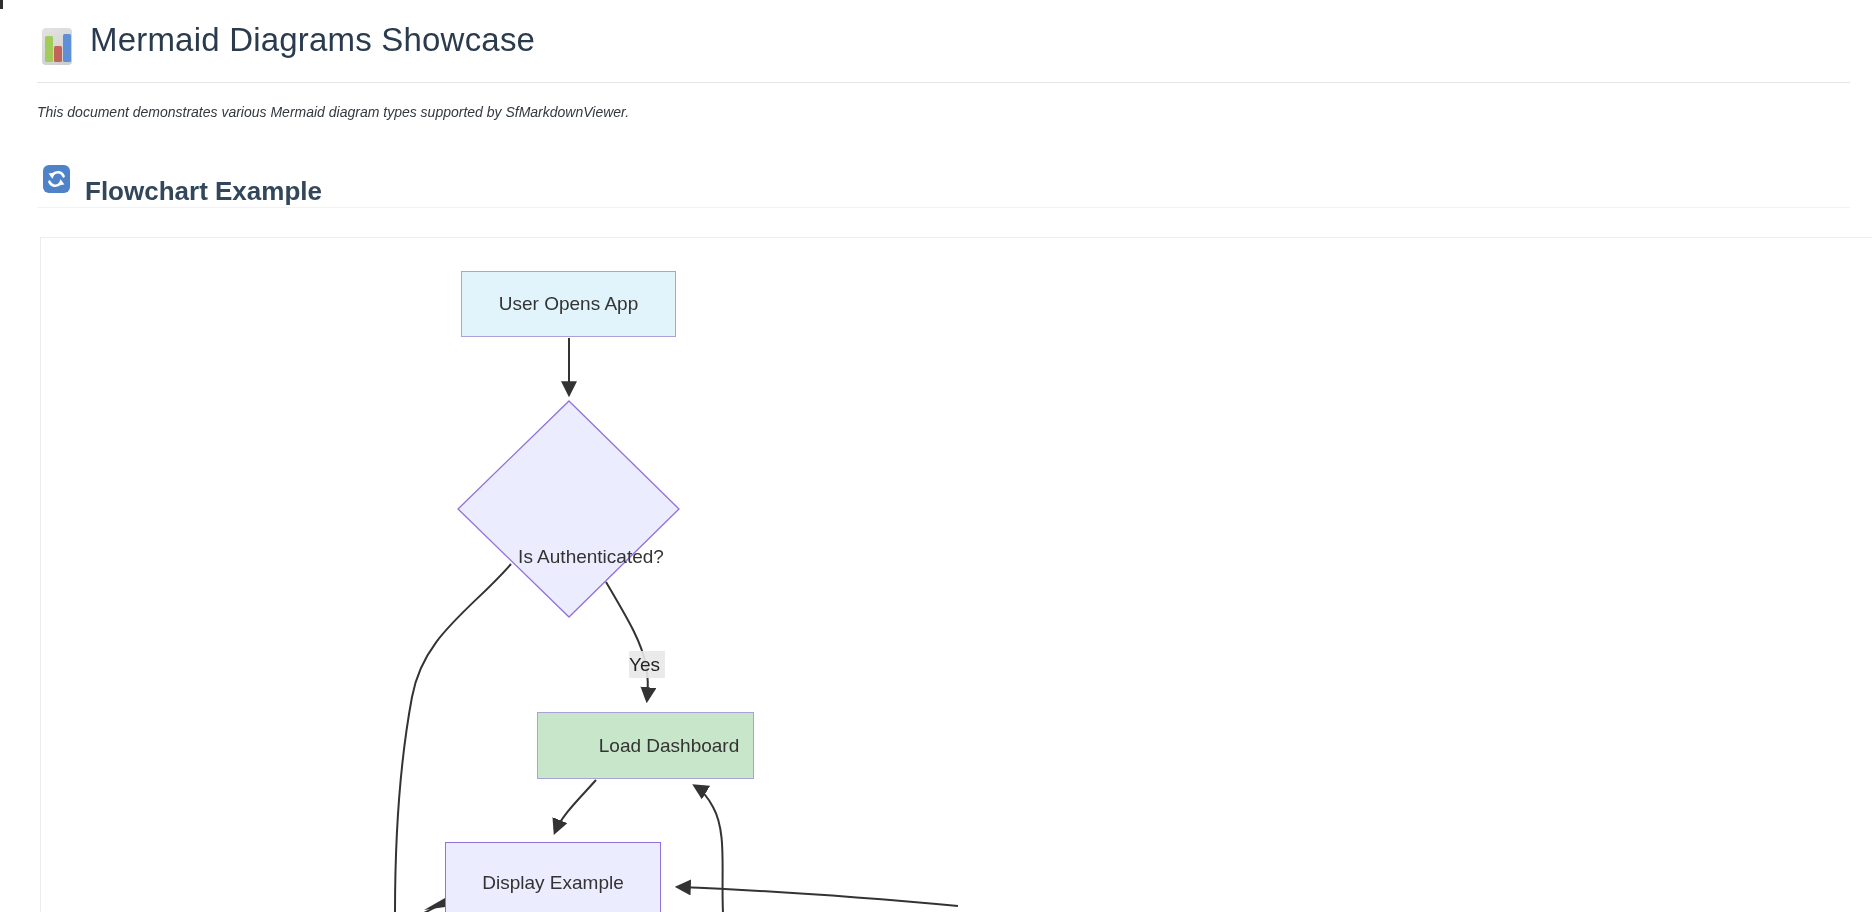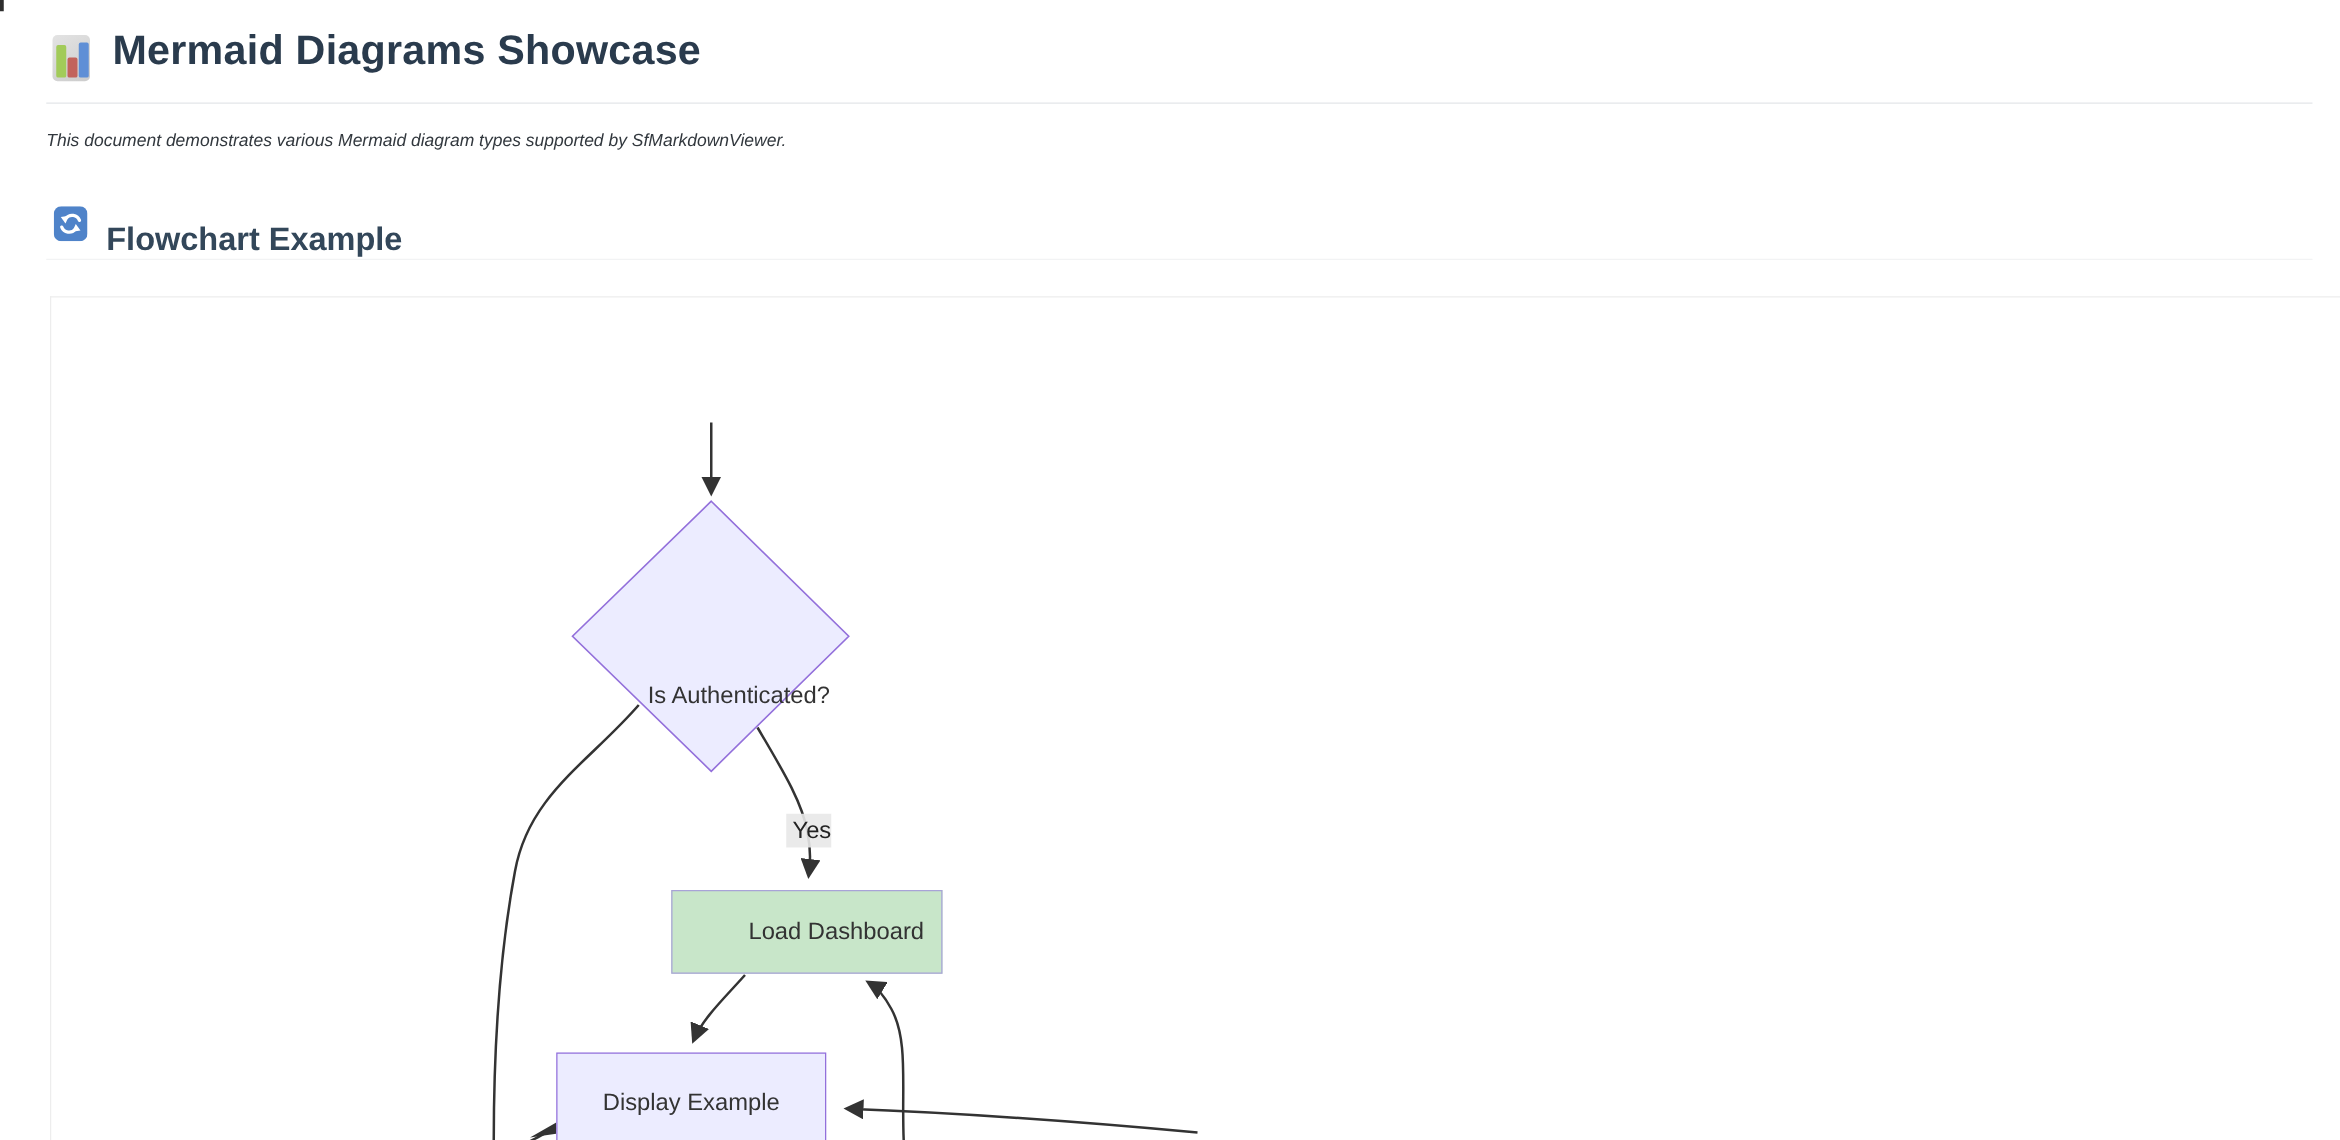--- a/index.html
+++ b/index.html
@@ -15,21 +15,21 @@
 
   
   .chart-icon { left:42px; top:28px; width:30px; height:37px;
     background:linear-gradient(150deg,#e3e3e3,#cccccc); border-radius:4px; }
   .chart-icon .bar { position:absolute; bottom:3px; border-radius:1.5px; }
   .chart-icon .bar.green { left:3px;  width:8px; height:26px; background:#a2cb59; }
   .chart-icon .bar.red   { left:12px; width:8px; height:16px; background:#c2635c; }
   .chart-icon .bar.blue  { left:21px; width:8px; height:28px; background:#5f8fd6; }
 
   h1.page-title { left:90px; top:21px; position:absolute; margin:0;
-    font-size:33px; font-weight:700; color:#2a3b4d; letter-spacing:.2px; }
+    font-size:33px; font-weight:400; color:#2a3b4d; letter-spacing:.2px; }
   .hr1 { left:37px; right:22px; top:82px; height:1px; background:#e3e6e9; }
   p.subtitle { left:37px; top:104px; position:absolute; margin:0;
     font-size:14px; color:#32383e;font-style:italic; }
 
   .refresh-icon { left:43px; top:165px; width:27px; height:28px; }
   h2.section-title { left:85px; top:176px; position:absolute; margin:0;
     font-size:26px; font-weight:700; color:#33475a; }
   .hr2 { left:37px; right:22px; top:207px; height:1px; background:#f2f3f4; }
 
   
@@ -39,21 +39,21 @@
   .diagram svg.edge-layer { position:absolute; left:0; top:0; }
 
   
   .node { position:absolute; display:flex; align-items:center; justify-content:center;
     font-size:19px; color:#333; border:1px solid transparent; text-align:center; }
   .node-user    { left:420px; top:33px;  width:215px; height:66px; background:#e2f4fb; border-color:#a8a3d7; }
   .diamond-label{ left:460px; top:257px; width:180px; height:28px;margin-top:48px; }
   .node-load    { left:496px; top:474px; width:217px; height:67px; background:#c8e6c9; border-color:#a8a3d7;padding-left:47px; }
   .node-display { left:404px; top:604px; width:216px; height:82px; background:#ececff; border-color:#9370db; }
   .edge-label-yes { left:588px; top:413px; width:36px; height:27px;
-    background:rgba(232,232,232,.9); display:flex; align-items:center; justify-content:flex-end;
+    background:rgba(232,232,232,.9); display:flex; align-items:center; justify-content:flex-start;
     font-size:19px; color:#222; position:absolute; }
 </style>
 </head>
 <body>
 
 <div class="abs corner-artifact"></div>
 
 <span class="abs chart-icon">
   <span class="bar green"></span>
   <span class="bar red"></span>
@@ -94,20 +94,23 @@
     <path d="M555,542 C538,561 521,577 514,594" fill="none" stroke="#333333" stroke-width="2" marker-end="url(#arrow)"></path>
 
     <path d="M682,675 C680,632 686,594 672,569 C665,556 659,551 654,548" fill="none" stroke="#333333" stroke-width="2" marker-end="url(#arrow)"></path>
 
     <path d="M917,668 C820,659 718,652 637,649" fill="none" stroke="#333333" stroke-width="2" marker-end="url(#arrow)"></path>
 
     <path d="M404,664 C396,668 389,672 383,675" fill="none" stroke="#333333" stroke-width="2"></path>
     <polygon points="404,660 404,669 383,672" fill="#333333"></polygon>
   </svg>
 
+  <div class="node node-user">
+    <span>User Opens App</span>
+  </div>
 
   <div class="node diamond-label">
     <span>Is Authenticated?</span>
   </div>
 
   <div class="edge-label-yes">
     <span>Yes</span>
   </div>
 
   <div class="node node-load">

